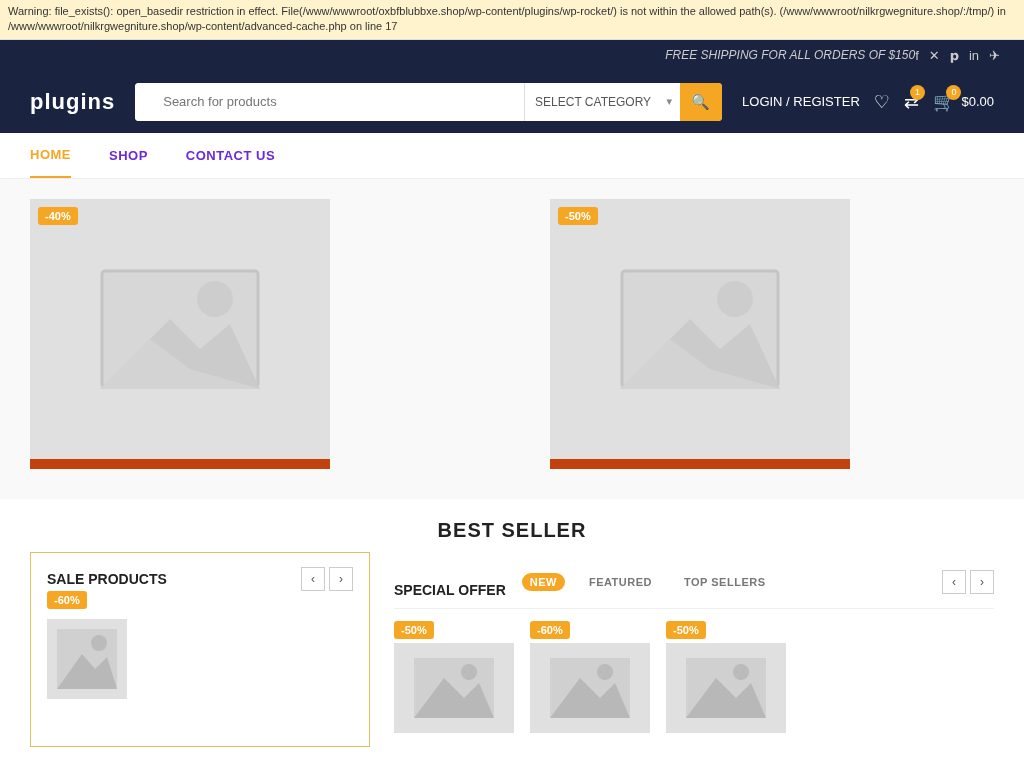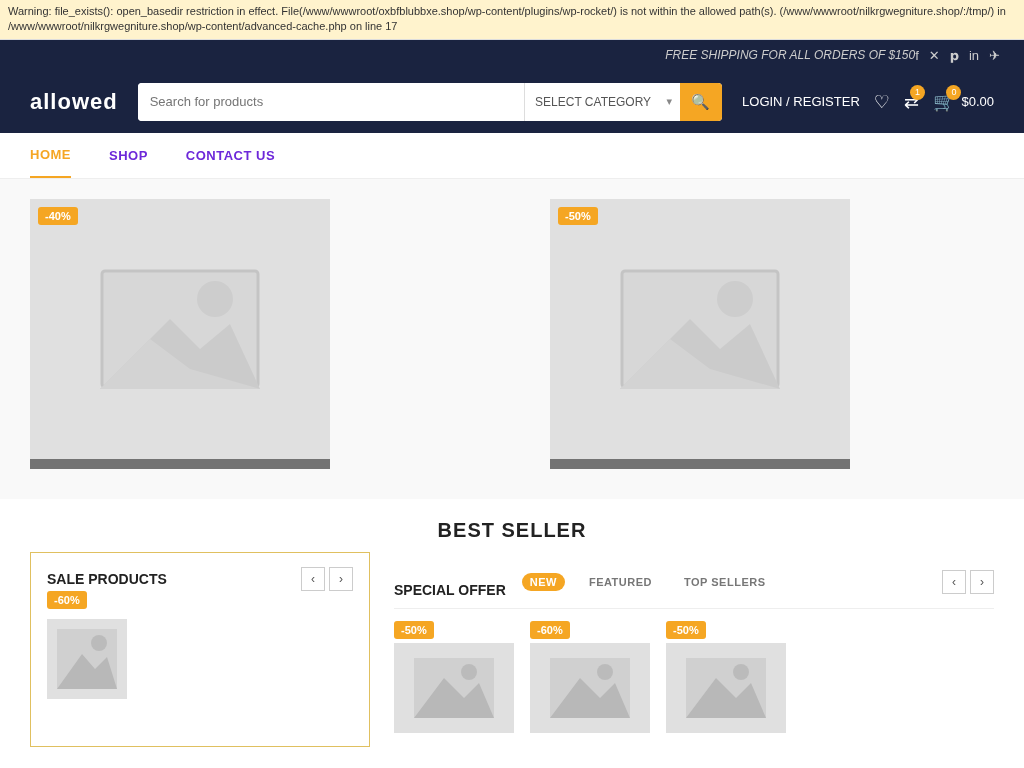--- a/index.html
+++ b/index.html
@@ -51,21 +51,21 @@
       align-items: center;
       background: #fff;
       border-radius: 4px;
       overflow: hidden;
       height: 38px;
     }
     .search-input {
       flex: 1;
       border: none;
       outline: none;
-      padding: 0 12px;
+      padding: 0 28px;
       font-size: 13px;
       color: #999;
       height: 100%;
     }
     .category-wrapper {
       display: flex;
       align-items: center;
       height: 100%;
       border-left: 1px solid #ddd;
       padding: 0 8px 0 0;
@@ -172,21 +172,21 @@
     .hero-products {
       background: #f9f9f9;
       padding: 20px 30px 30px;
       display: flex;
       gap: 40px;
       justify-content: flex-start;
       min-height: 320px;
     }
     .product-card {
       position: relative;
-      background: #737373;
+      background: #c2410c;
       width: 300px;
     }
     .discount-badge {
       position: absolute;
       top: 8px;
       left: 8px;
       background: #f5a623;
       color: #fff;
       font-size: 11px;
       font-weight: bold;
@@ -354,21 +354,21 @@
   <div class="social-icons">
     <span class="social-icon">f</span>
     <span class="social-icon">✕</span>
     <span class="social-icon">𝗽</span>
     <span class="social-icon">in</span>
     <span class="social-icon">✈</span>
   </div>
 </div>
 
 <div class="header">
-  <div class="logo">allowed</div>
+  <div class="logo">plugins</div>
 
   <div class="search-bar">
     <input class="search-input" type="text" placeholder="Search for products" style="">
     <div class="category-wrapper">
       <select>
         <option>SELECT CATEGORY</option>
       </select>
     </div>
     <button class="search-btn">
       <span>🔍</span>

